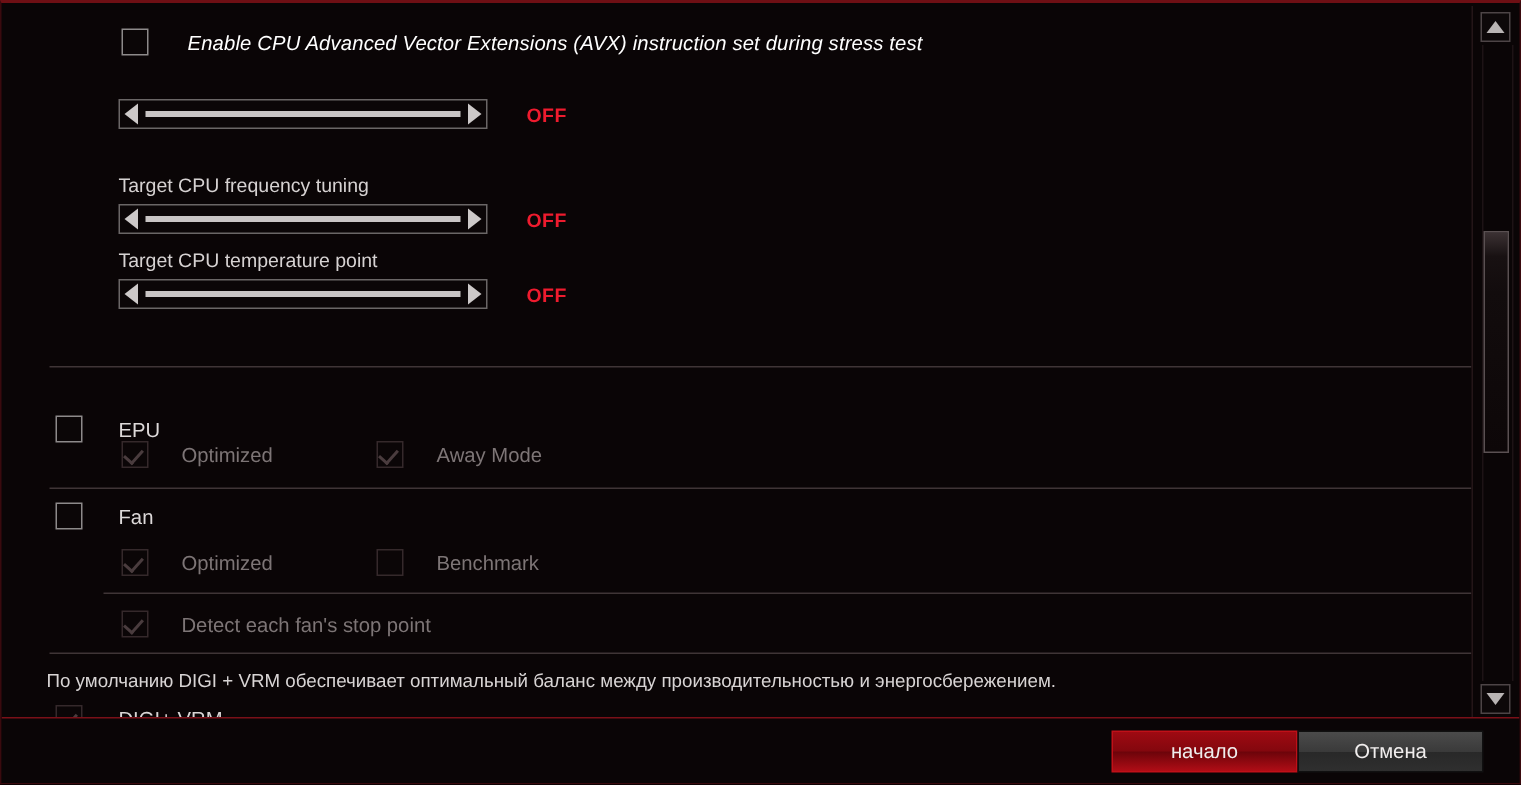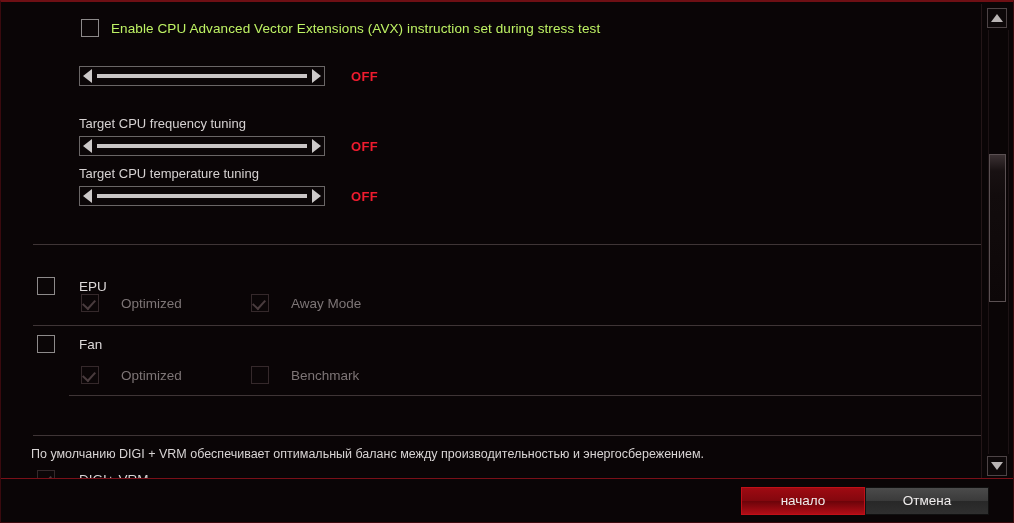--- a/index.html
+++ b/index.html
@@ -42,25 +42,26 @@
   }
 
   .avx-row {
     position: absolute;
     left: 80px;
     top: 12px;
     height: 24px;
   }
 
   .avx-label {
-    color: #bef264;
+    color: #ffffff;
     font-size: 13.5px;
-    margin-left: 12px;
+    margin-left: 26px;
     letter-spacing: 0.1px;
     white-space: nowrap;
+    font-style: italic;
   }
 
   
   .cb {
     width: 18px;
     height: 18px;
     box-sizing: border-box;
     border: 1px solid #8d8a8a;
     background: #0b0607;
     position: relative;
@@ -321,21 +322,21 @@
         <div class="slider">
           <span class="arrow left"></span>
           <span class="track"></span>
           <span class="arrow right"></span>
         </div>
         <span class="off-label">OFF</span>
       </div>
     </div>
 
     <div class="tune-block" style="top:162px">
-      <div class="tune-label">Target CPU temperature tuning</div>
+      <div class="tune-label">Target CPU temperature point</div>
       <div class="slider-line">
         <div class="slider">
           <span class="arrow left"></span>
           <span class="track"></span>
           <span class="arrow right"></span>
         </div>
         <span class="off-label">OFF</span>
       </div>
     </div>
 
@@ -368,20 +369,24 @@
       <span class="sub-label">Optimized</span>
     </div>
 
     <div class="sub-row" style="left:250px; top:362px;">
       <span class="cb dim"></span>
       <span class="sub-label">Benchmark</span>
     </div>
 
     <div class="divider" style="left:68px; top:391px; width:912px;"></div>
 
+    <div class="sub-row" style="left:80px; top:403px;">
+      <span class="cb dim checked"></span>
+      <span class="sub-label">Detect each fan's stop point</span>
+    </div>
 
     <div class="divider" style="left:32px; top:431px; width:948px;"></div>
 
     <div class="note">По умолчанию DIGI + VRM обеспечивает оптимальный баланс между производительностью и энергосбережением.</div>
 
     <div class="digi-row">
       <span class="cb dim checked"></span>
       <span class="digi-label">DIGI+ VRM</span>
     </div>
 

